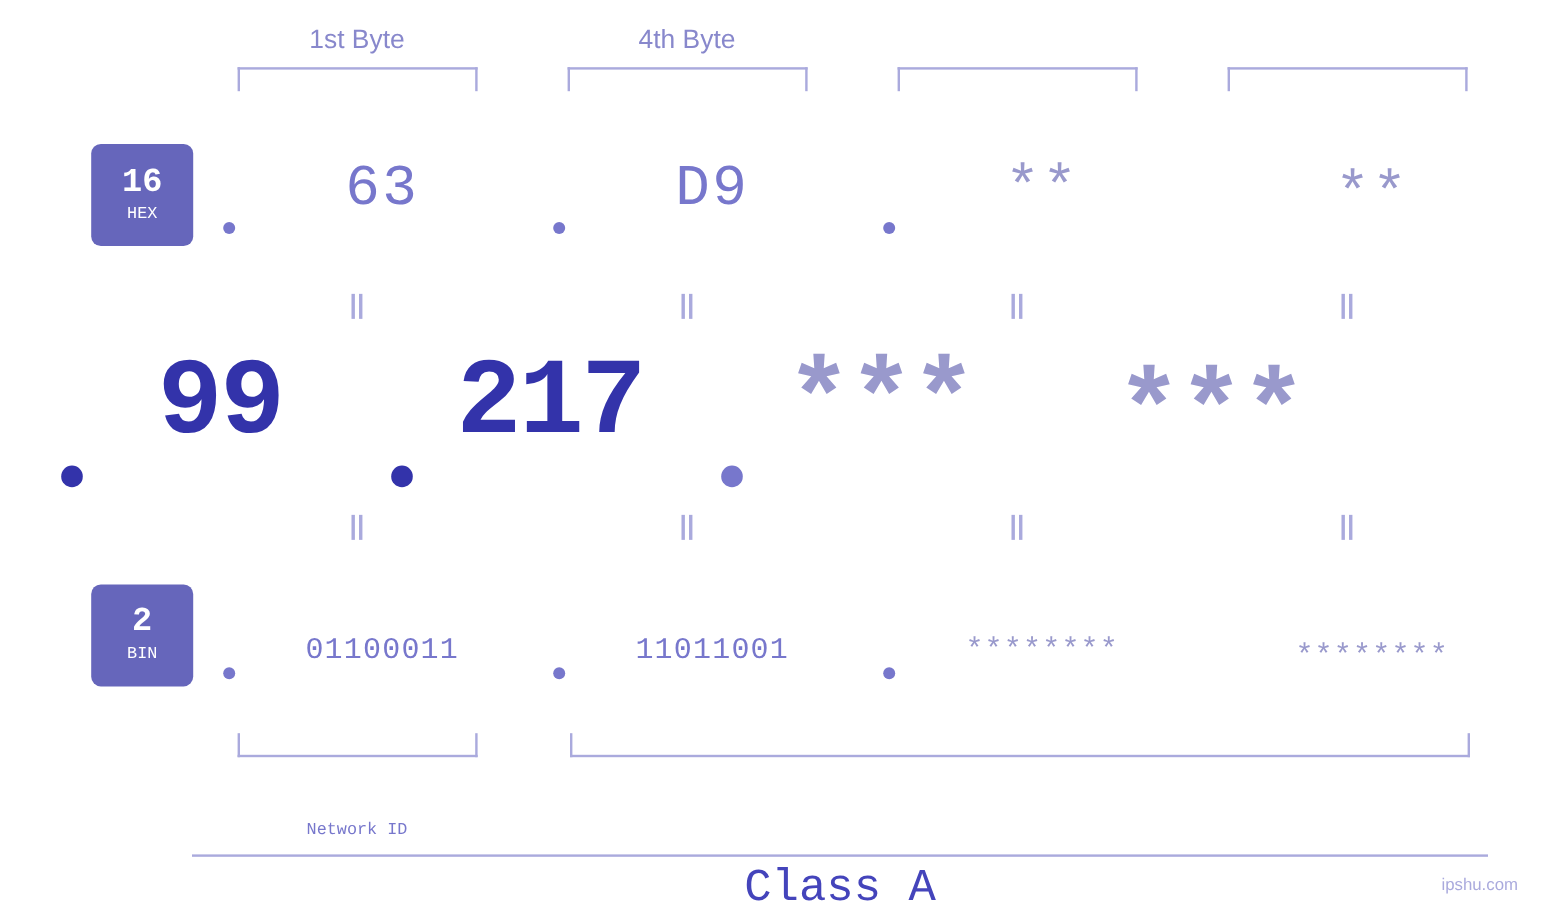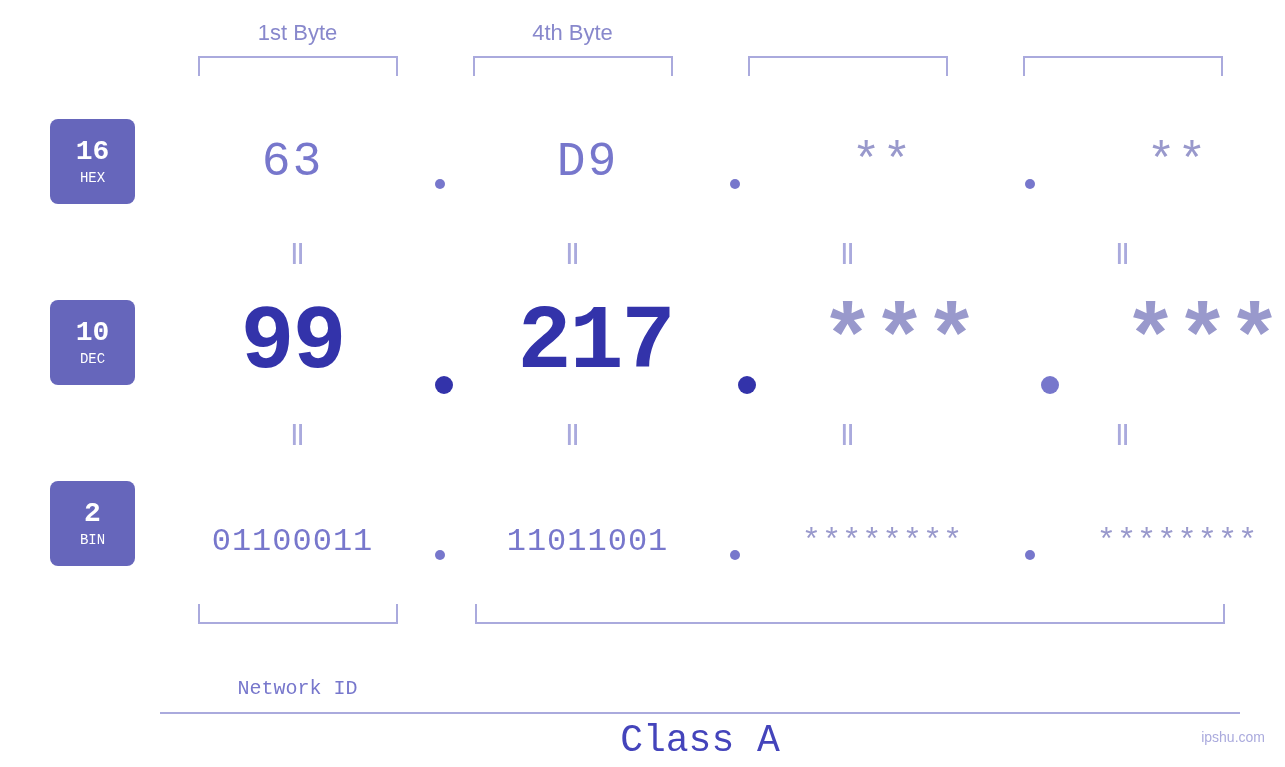--- a/index.html
+++ b/index.html
@@ -56,20 +56,21 @@
       height: 20px;
       border-top: 2px solid #aaaadd;
       border-left: 2px solid #aaaadd;
       border-right: 2px solid #aaaadd;
     }
 
     .data-row {
       display: flex;
       align-items: center;
       flex: 1;
+      padding-left: 26px;
     }
 
     
     .badge {
       width: 85px;
       height: 85px;
       background: #6666bb;
       border-radius: 8px;
       display: flex;
       flex-direction: column;
@@ -120,21 +121,21 @@
     .dec-value {
       color: #3333aa;
       font-size: 90px;
       font-weight: bold;
       letter-spacing: -2px;
     }
 
     
     .bin-value {
       color: #7777cc;
-      font-size: 32px;
+      font-size: 25px;
       letter-spacing: 1px;
       margin-top: 35px;
     }
 
     
     .equals-row {
       display: flex;
       margin-left: 160px;
       height: 30px;
       align-items: center;
@@ -183,21 +184,22 @@
       width: 10px;
       height: 10px;
       background: #7777cc;
       border-radius: 50%;
       display: inline-block;
       margin: 0 5px;
     }
 
     .cell-and-dot {
       display: flex;
-      align-items: flex-end;
+      align-items: flex-start;
+      flex-direction: column;
     }
 
   </style>
 </head>
 <body>
 
 <div class="main-container">
 
   <div class="byte-headers">
     <div class="byte-header">1st Byte</div>
@@ -252,24 +254,20 @@
   </div>
 
   <div class="equals-row">
     <div class="equals-cell">||</div>
     <div class="equals-cell">||</div>
     <div class="equals-cell">||</div>
     <div class="equals-cell">||</div>
   </div>
 
   <div class="data-row">
-    <div class="badge">
-      <span class="badge-number">10</span>
-      <span class="badge-label">DEC</span>
-    </div>
     <div class="values-row">
       <div class="cell-and-dot">
         <div class="value-cell">
           <span class="dec-value">99</span>
         </div>
         <span class="large-dot"></span>
       </div>
       <div class="cell-and-dot">
         <div class="value-cell">
           <span class="dec-value">217</span>
@@ -336,21 +334,21 @@
       <div style="width:275px; display:flex; justify-content:center;">
         <div style="width:200px; height:20px; border-bottom:2px solid #aaaadd; border-left:2px solid #aaaadd; border-right:2px solid #aaaadd;"></div>
       </div>
 
       <div style="width:820px; display:flex; justify-content:center; padding-left:10px;">
         <div style="width:750px; height:20px; border-bottom:2px solid #aaaadd; border-left:2px solid #aaaadd; border-right:2px solid #aaaadd;"></div>
       </div>
     </div>
 
     <div style="display:flex; margin-left:160px; margin-top:5px;">
-      <div style="width:275px; text-align:center; color:#7777cc; font-size:20px; font-family:'Courier New',monospace;margin-top:48px;">Network ID</div>
+      <div style="width:275px; text-align:center; color:#7777cc; font-size:14px; font-family:'Courier New',monospace;margin-top:48px;">Network ID</div>
     </div>
 
     <div style="display:flex; margin-left:160px; margin-top:12px; border-top:2px solid #aaaadd; width:1080px; justify-content:center; align-items:center; min-height:55px;">
       <span style="color:#4444bb; font-size:38px; font-family:Liberation Mono, monospace;">Class A</span>
     </div>
   </div>
 
   <div class="watermark">ipshu.com</div>
 
 </div>

